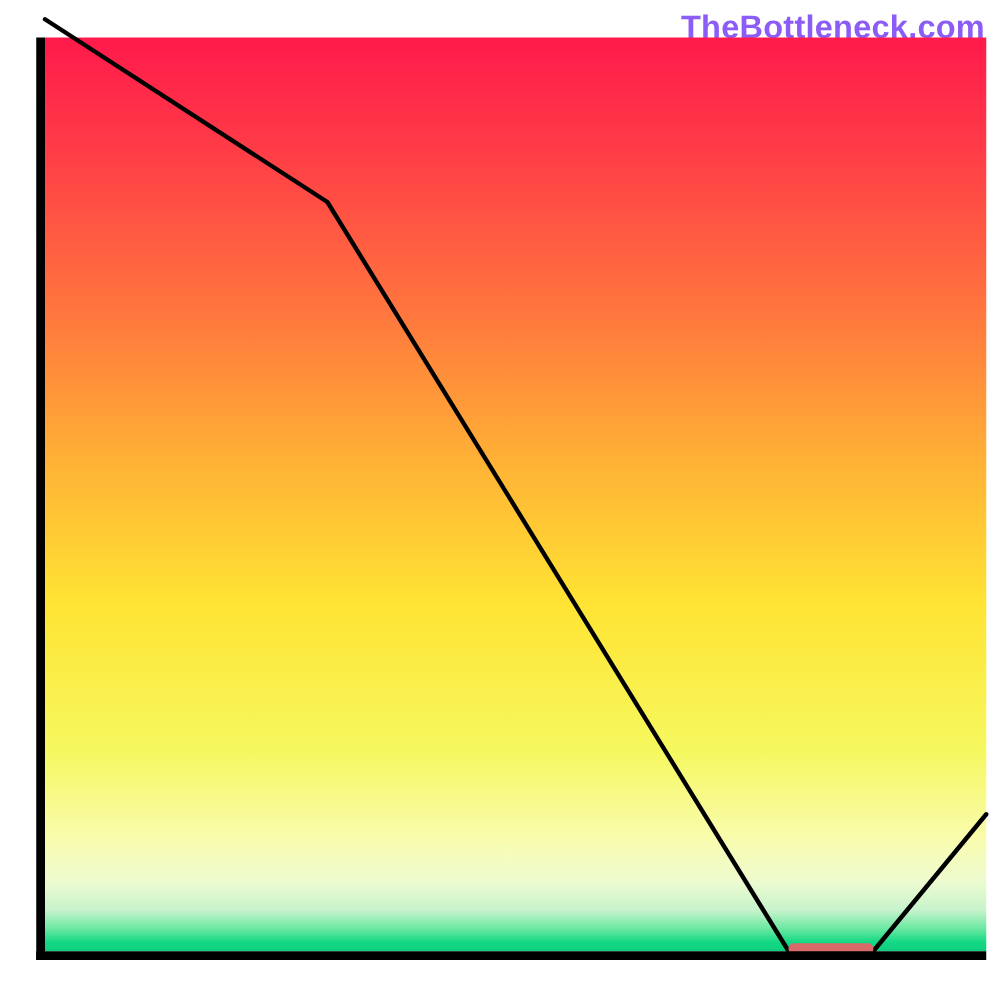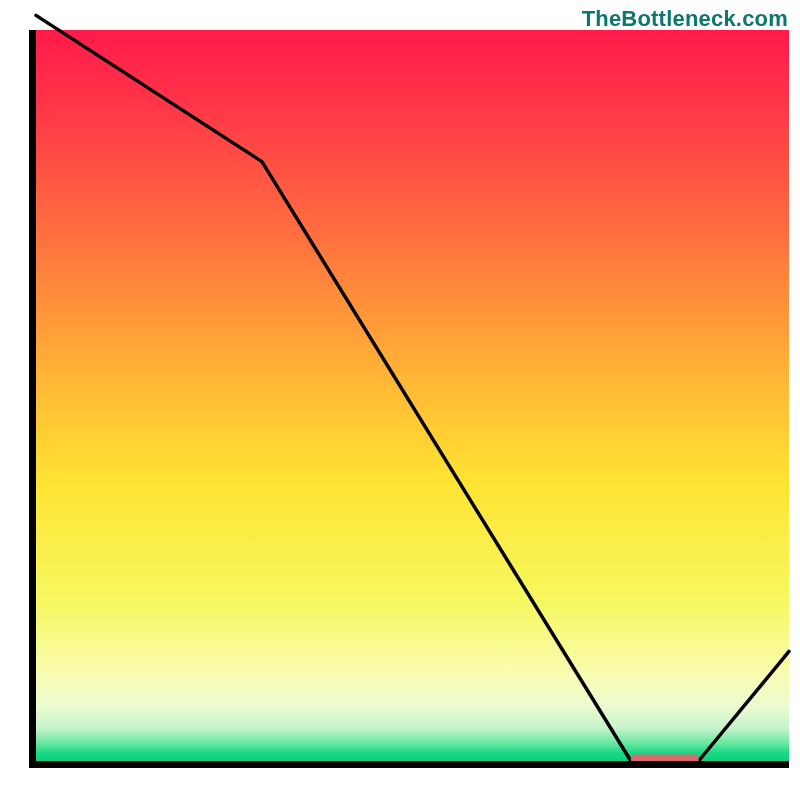--- a/index.html
+++ b/index.html
@@ -13,23 +13,23 @@
   }
   .container {
     position: relative;
     width: 800px;
     height: 800px;
   }
   .attribution {
     position: absolute;
     top: 6px;
     right: 12px;
-    font-size: 22px;
+    font-size: 26px;
     font-weight: bold;
-    color: #0f766e;
+    color: #8b5cf6;
     letter-spacing: 0.2px;
   }
   svg.chart {
     position: absolute;
     top: 0;
     left: 0;
   }
 </style>
 </head>
 <body>

